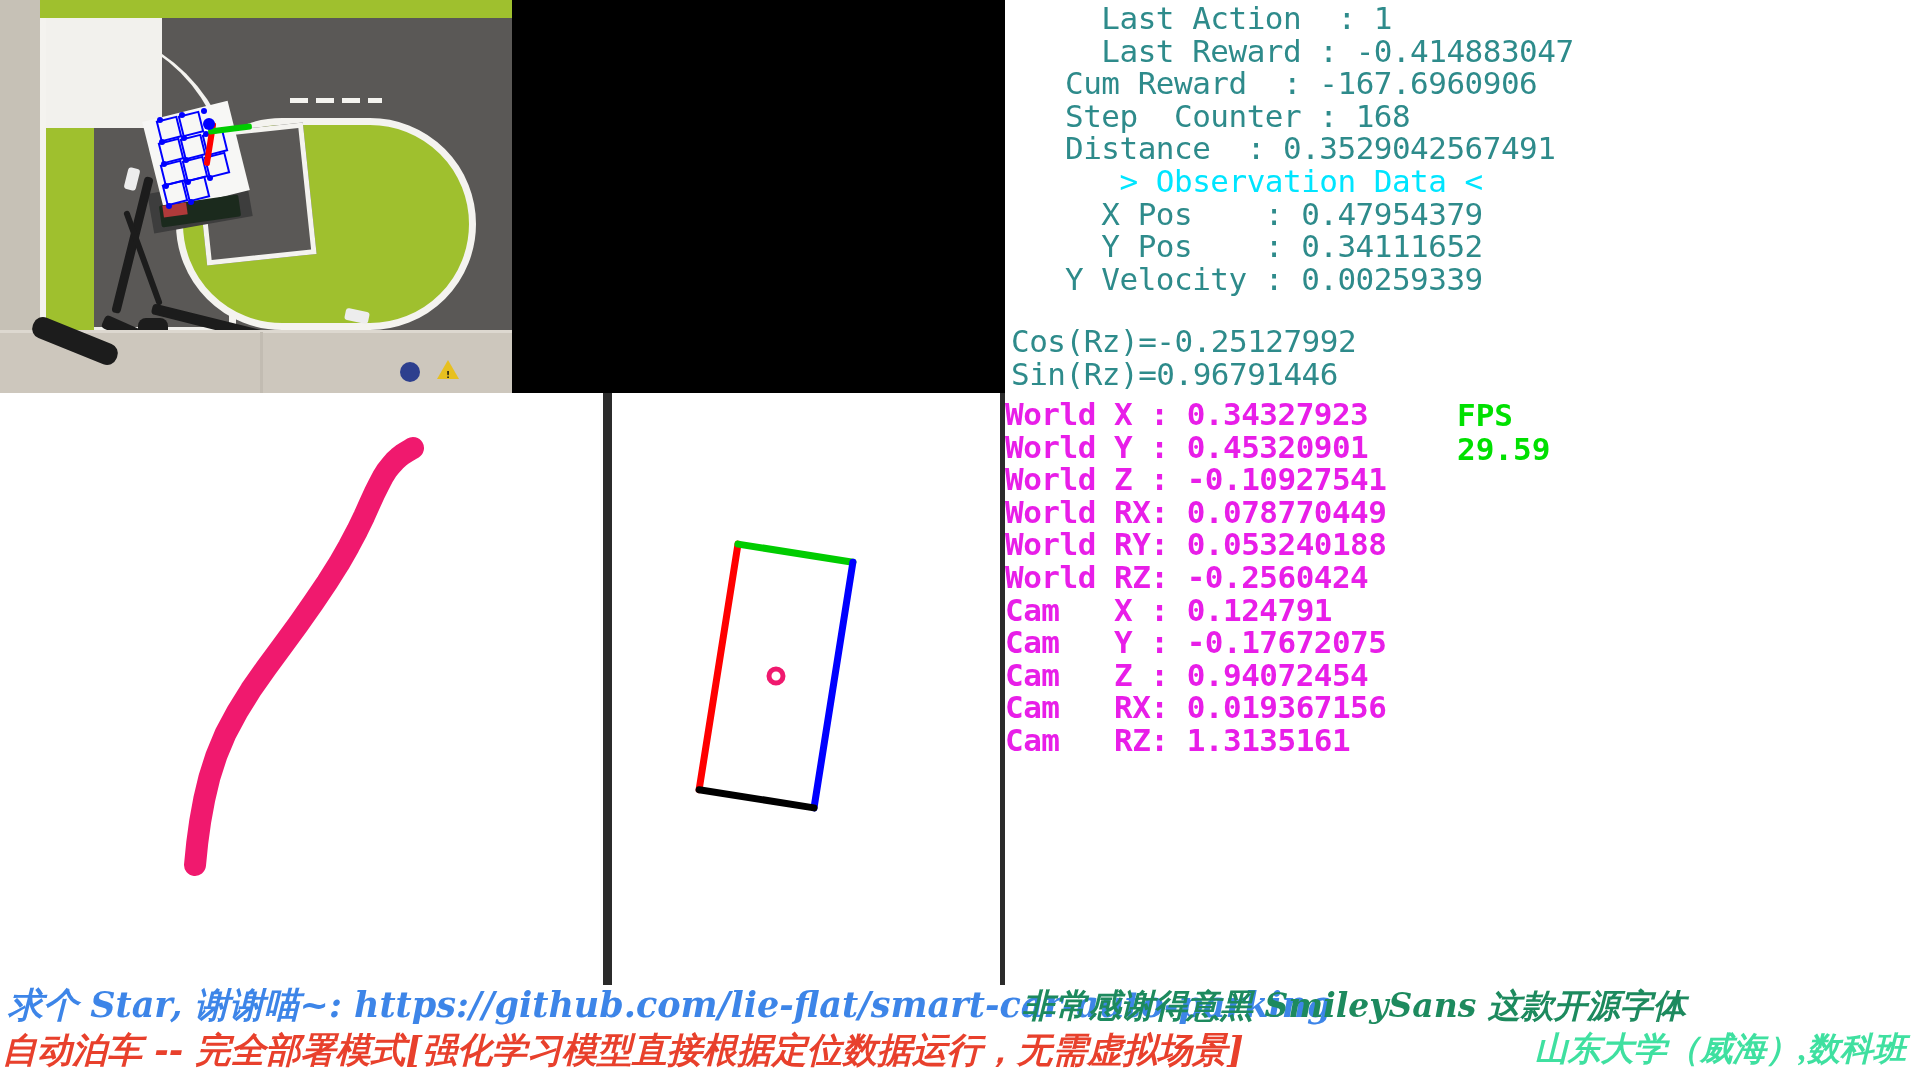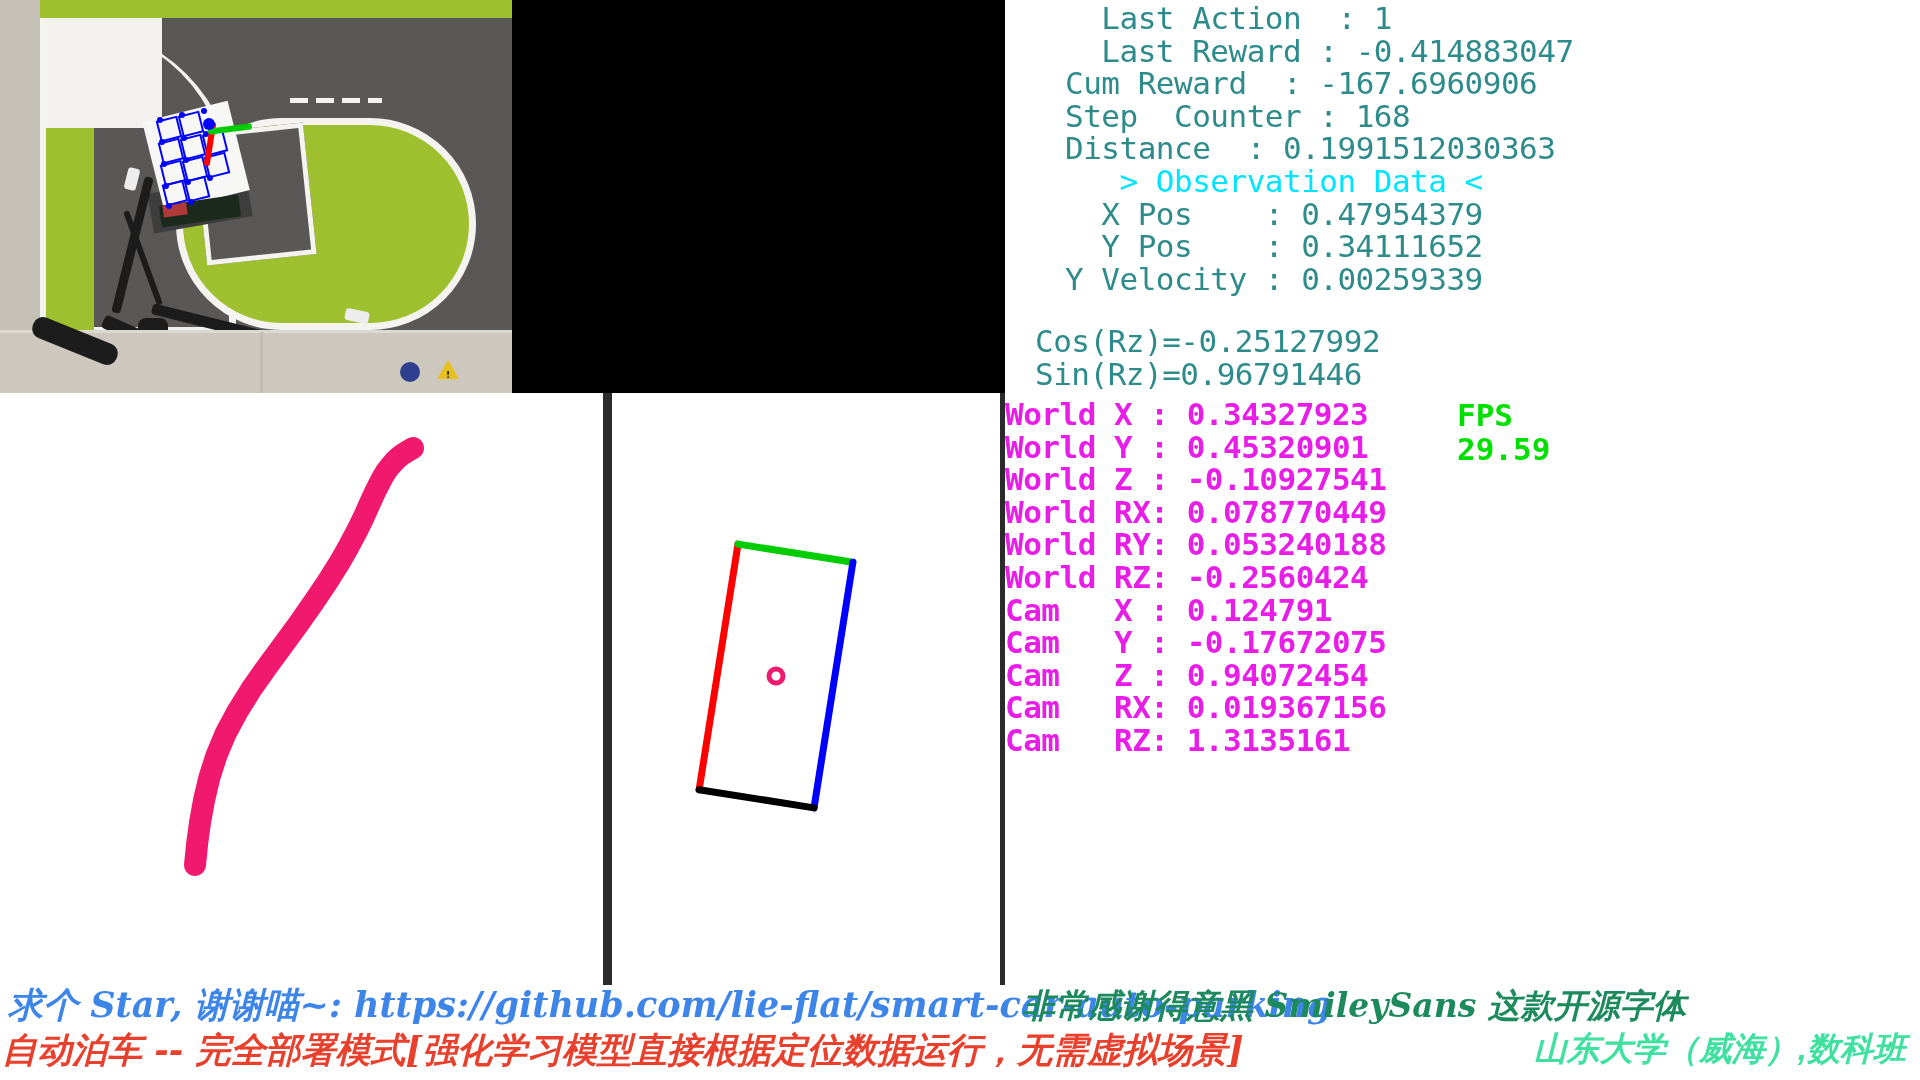--- a/index.html
+++ b/index.html
@@ -66,21 +66,21 @@
   .plot-left{position:absolute;left:0;top:393px;width:603px;height:592px;background:#fff;}
   .divider-v1{position:absolute;left:603px;top:393px;width:9px;height:592px;background:#2b2b2b;}
   .plot-mid{position:absolute;left:612px;top:393px;width:388px;height:592px;background:#fff;}
   .divider-v2{position:absolute;left:1000px;top:393px;width:8px;height:592px;background:#2b2b2b;}
 
   
   .footer{position:absolute;left:0;top:985px;width:1920px;height:95px;background:#fff;}
   .foot-l1{position:absolute;left:8px;top:-3px;font-family:"DejaVu Serif","Liberation Serif",serif;font-style:italic;font-weight:bold;font-size:35px;color:#3d85e8;white-space:nowrap;}
   .foot-l2{position:absolute;left:2px;top:42px;font-family:"DejaVu Serif","Liberation Serif",serif;font-style:italic;font-weight:bold;font-size:35px;color:#e8402c;white-space:nowrap;}
   .foot-r1{position:absolute;left:1022px;top:-1px;font-family:"DejaVu Serif","Liberation Serif",serif;font-style:italic;font-weight:bold;font-size:33px;color:#1d8a5e;white-space:nowrap;}
-  .foot-r2{position:absolute;right:14px;top:42px;font-family:Liberation Sans, sans-serif;font-style:italic;font-weight:bold;font-size:33px;color:#3fe0a0;white-space:nowrap;}
+  .foot-r2{position:absolute;right:14px;top:42px;font-family:Liberation Serif, serif;font-style:italic;font-weight:bold;font-size:33px;color:#3fe0a0;white-space:nowrap;}
 </style>
 </head>
 <body>
 
 <div id="root">
 
   <div class="top-row">
 
     <div class="cam">
       <div class="cam-scene">
@@ -152,27 +152,27 @@
     </div>
 
     <div class="blackpanel"></div>
 
     <div class="info-top">
       <div class="info-top-inner">
         <div class="mono-line teal"><span>  Last Action  :</span><span> 1</span></div>
         <div class="mono-line teal"><span>  Last Reward :</span><span> -0.414883047</span></div>
         <div class="mono-line teal"><span>Cum Reward  :</span><span> -167.6960906</span></div>
         <div class="mono-line teal"><span>Step  Counter :</span><span> 168</span></div>
-        <div class="mono-line teal"><span>Distance  :</span><span> 0.1991512030363</span></div>
+        <div class="mono-line teal"><span>Distance  :</span><span> 0.3529042567491</span></div>
         <div class="mono-line cyanhdr">   &gt; Observation Data &lt;</div>
         <div class="mono-line teal"><span>  X Pos    :</span><span> 0.47954379</span></div>
         <div class="mono-line teal"><span>  Y Pos    :</span><span> 0.34111652</span></div>
         <div class="mono-line teal"><span>Y Velocity :</span><span> 0.00259339</span></div>
       </div>
-      <div style="position:absolute;left:6px;top:325px;margin-left:24px;">
+      <div style="position:absolute;left:6px;top:325px;">
         <div class="mono-line teal"><span>Cos(Rz)=</span><span>-0.25127992</span></div>
         <div class="mono-line teal"><span>Sin(Rz)=</span><span>0.96791446</span></div>
       </div>
     </div>
   </div>
 
   <div class="plot-left">
     <svg width="603" height="592" viewBox="0 0 603 592">
       <polyline id="traj-path" fill="none" stroke="#f0196e" stroke-width="22" stroke-linecap="round" stroke-linejoin="round" points="195.0,472.0 197.2,450.1 200.2,428.2 204.2,406.4 209.4,384.5 216.4,362.6 225.5,340.7 237.3,318.8 250.8,296.9 266.1,275.1 282.2,253.2 298.3,231.3 313.6,209.4 327.1,189.4 338.9,170.7 348.9,153.2 357.2,137.5 364.2,123.1 369.8,110.6 374.6,100.0 379.0,91.3 382.9,83.8 386.8,77.5 390.8,72.5 394.7,68.1 398.6,64.4 402.5,61.3 406.5,58.8 409.9,56.9 413.0,55.0"></polyline>
     </svg>

